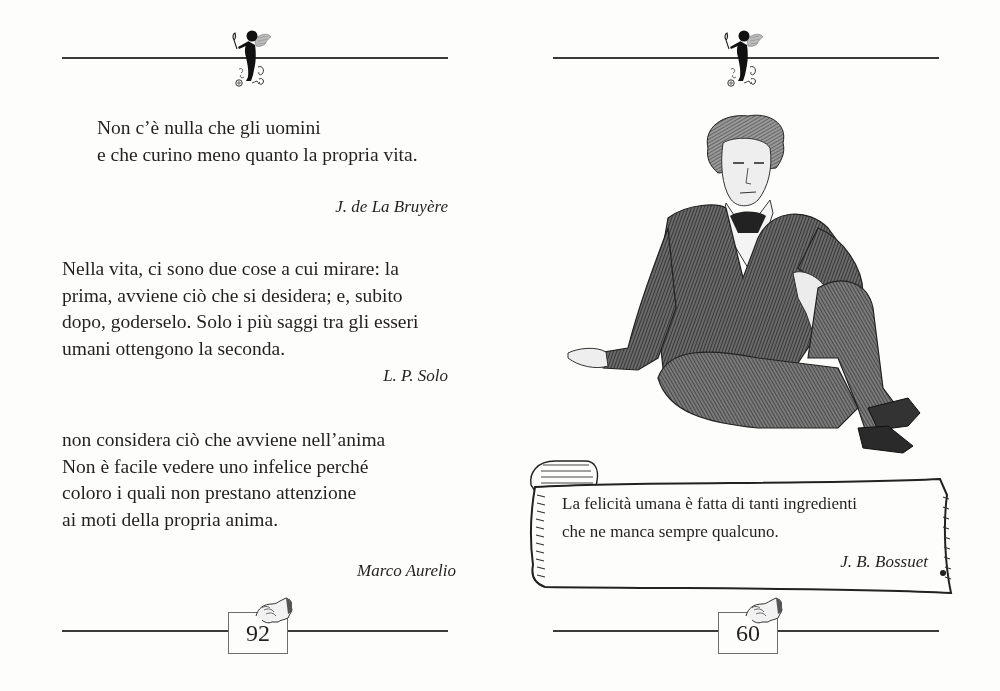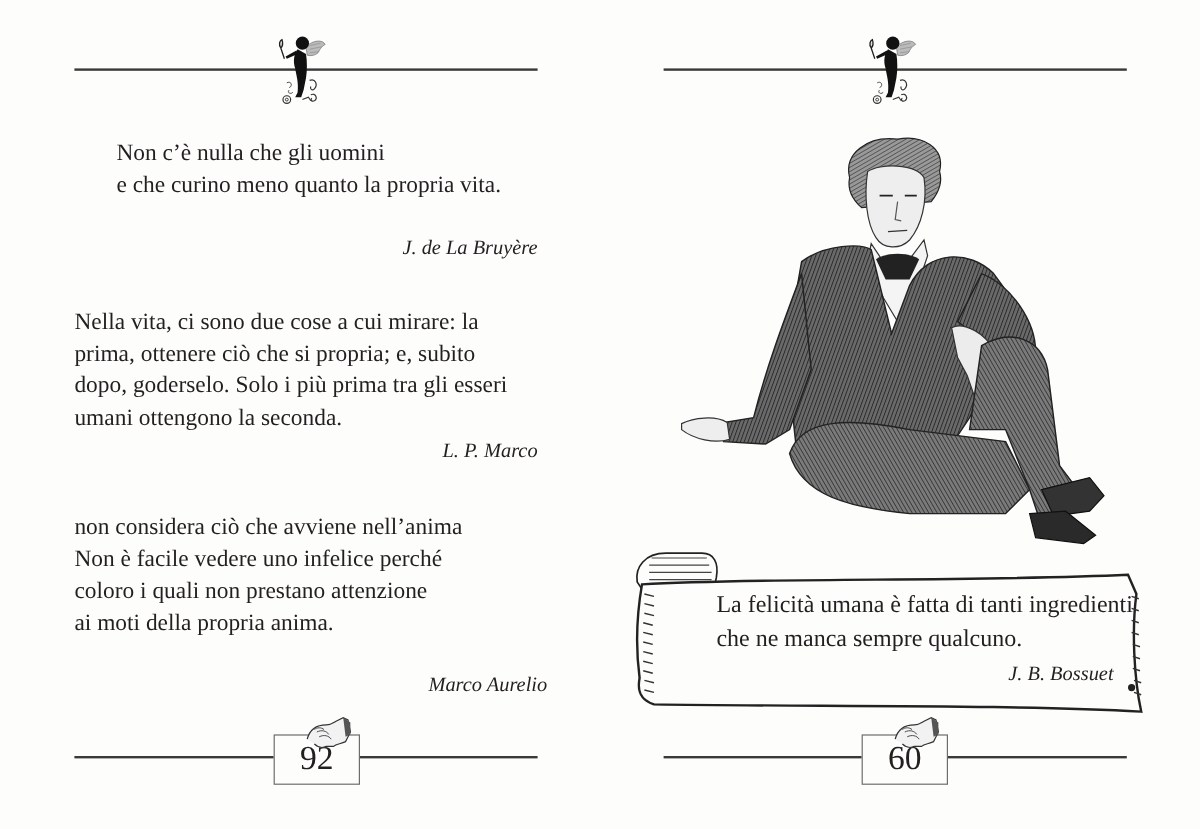--- a/index.html
+++ b/index.html
@@ -12,31 +12,31 @@
   .page.right { left: 500px; }
 
   .rule { position: absolute; height: 1.5px; background: #3a3a3a; }
 
   .cherub { position: absolute; }
 
   .quote { position: absolute; font-size: 19.5px; line-height: 26.5px; }
   .quote .line { display: block; white-space: nowrap; }
   .author { position: absolute; font-style: italic; font-size: 17px; text-align: left; white-space: nowrap; }
   .folio-card {
-    position: absolute; width: 72px; height: 42px; border: 1px solid #6d6d6d;
+    position: absolute; width: 60px; height: 42px; border: 1px solid #6d6d6d;
     background: #fdfdfc; box-sizing: border-box;
     display: flex; align-items: center; justify-content: center;
-    font-size: 28px;
+    font-size: 24px;
   }
   .hand { position: absolute; }
 
   .illustration { position: absolute; }
 
   .scroll { position: absolute; }
-  .scroll-text { position: absolute; font-size: 20px; line-height: 28px; margin-left: 35px; }
+  .scroll-text { position: absolute; font-size: 17px; line-height: 28px; }
   .scroll-text .line { display: block; white-space: nowrap; }
 </style>
 </head>
 <body>
 
 <svg width="0" height="0" style="position:absolute">
   <defs>
     <symbol id="cherub" viewBox="0 0 50 65">
 
       <path d="M30 14 C36 8 44 8 46 12 C44 13 42 15 40 19 C38 21 34 22 31 21 Z" fill="#bbb" stroke="#777" stroke-width="0.6"></path>
@@ -72,25 +72,25 @@
     </svg>
 
   <div class="quote" style="left:62px; top:115px;margin-left:35px;">
     <span class="line">Non c’è nulla che gli uomini</span>
     <span class="line">e che curino meno quanto la propria vita.</span>
   </div>
   <div class="author" style="right:52px; top:197px;">J. de La Bruyère</div>
 
   <div class="quote" style="left:62px; top:256px;">
     <span class="line">Nella vita, ci sono due cose a cui mirare: la</span>
-    <span class="line">prima, ottenere ciò che si propria; e, subito</span>
-    <span class="line">dopo, goderselo. Solo i più prima tra gli esseri</span>
+    <span class="line">prima, avviene ciò che si desidera; e, subito</span>
+    <span class="line">dopo, goderselo. Solo i più saggi tra gli esseri</span>
     <span class="line">umani ottengono la seconda.</span>
   </div>
-  <div class="author" style="right:52px; top:366px;">L. P. Marco</div>
+  <div class="author" style="right:52px; top:366px;">L. P. Solo</div>
 
   <div class="quote" style="left:62px; top:427px;">
     <span class="line">non considera ciò che avviene nell’anima</span>
     <span class="line">Non è facile vedere uno infelice perché</span>
     <span class="line">coloro i quali non prestano attenzione</span>
     <span class="line">ai moti della propria anima.</span>
   </div>
   <div class="author" style="right:44px; top:561px;">Marco Aurelio</div>
 
   <div class="rule" style="left:62px; top:630px; width:386px;"></div>

